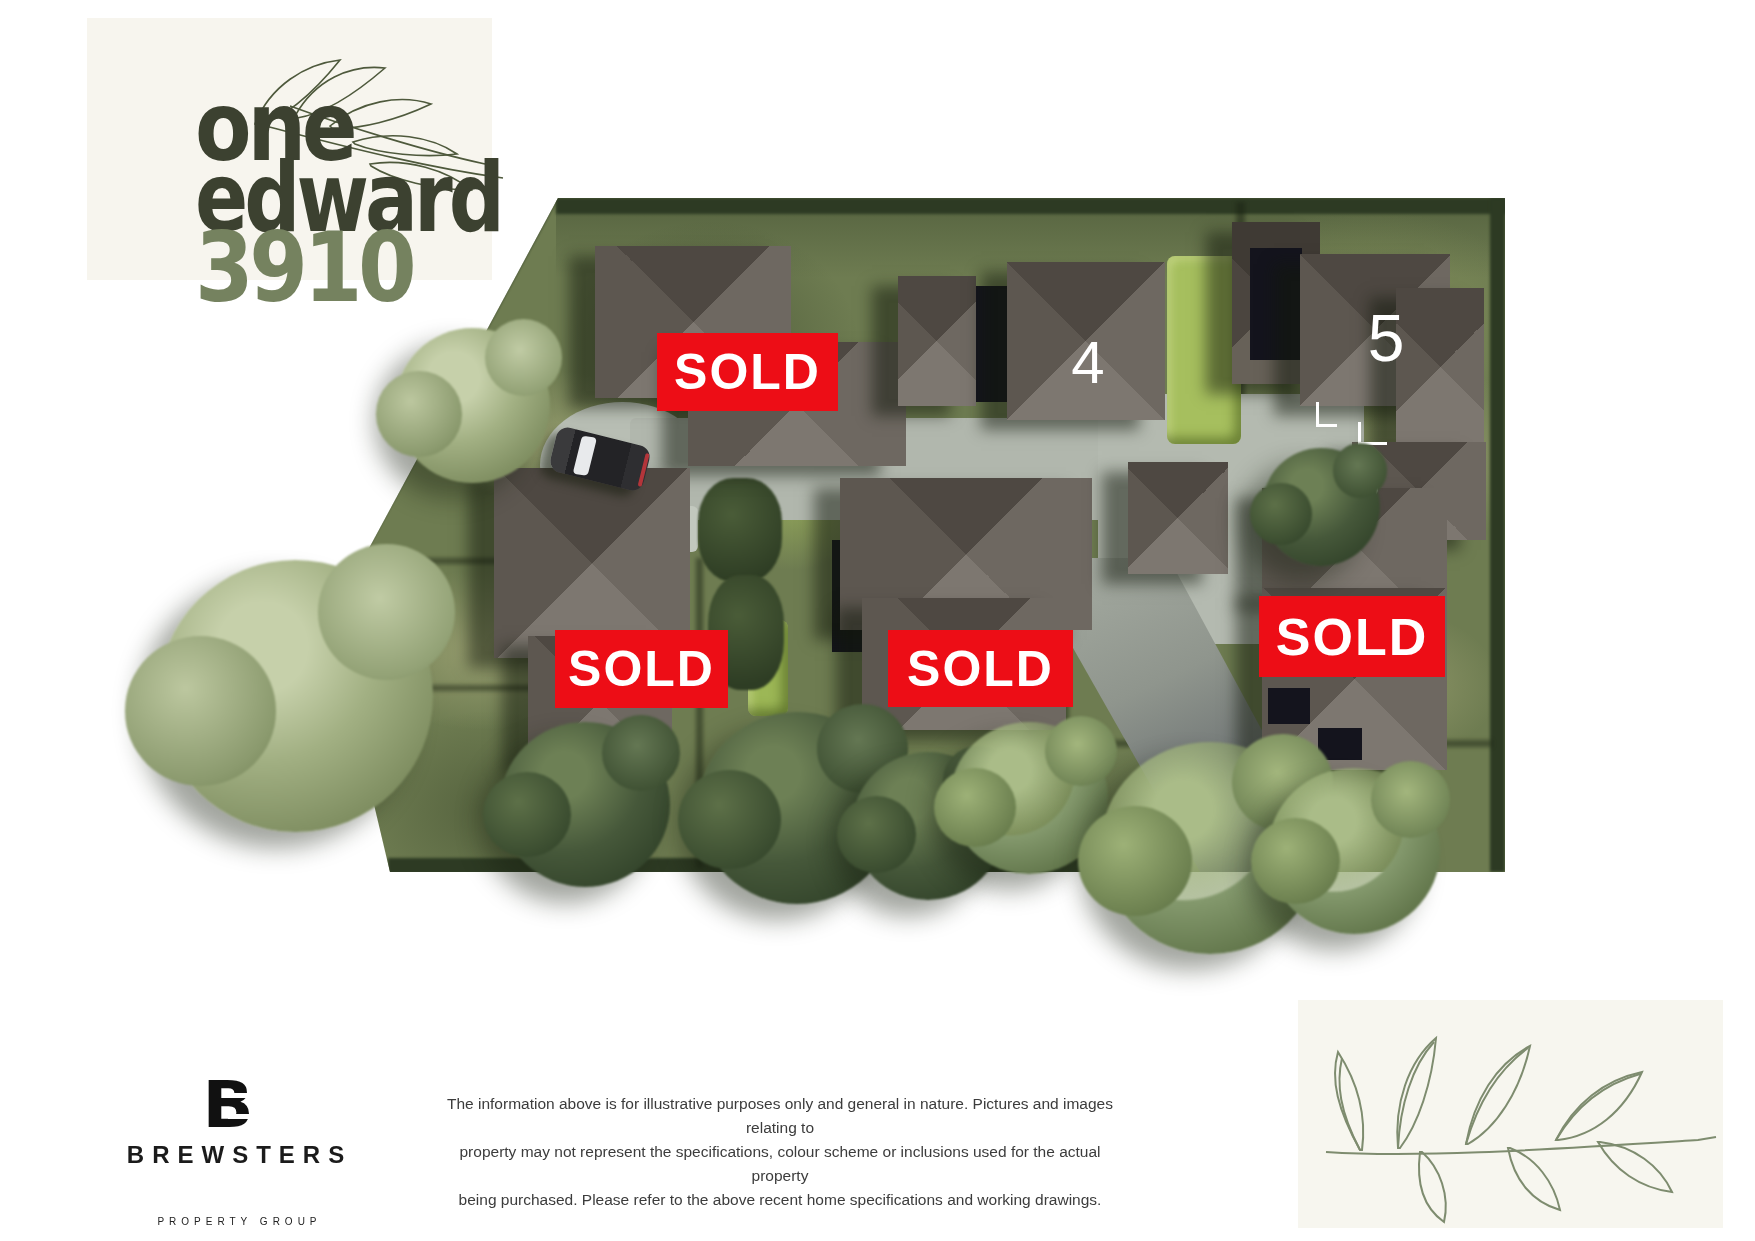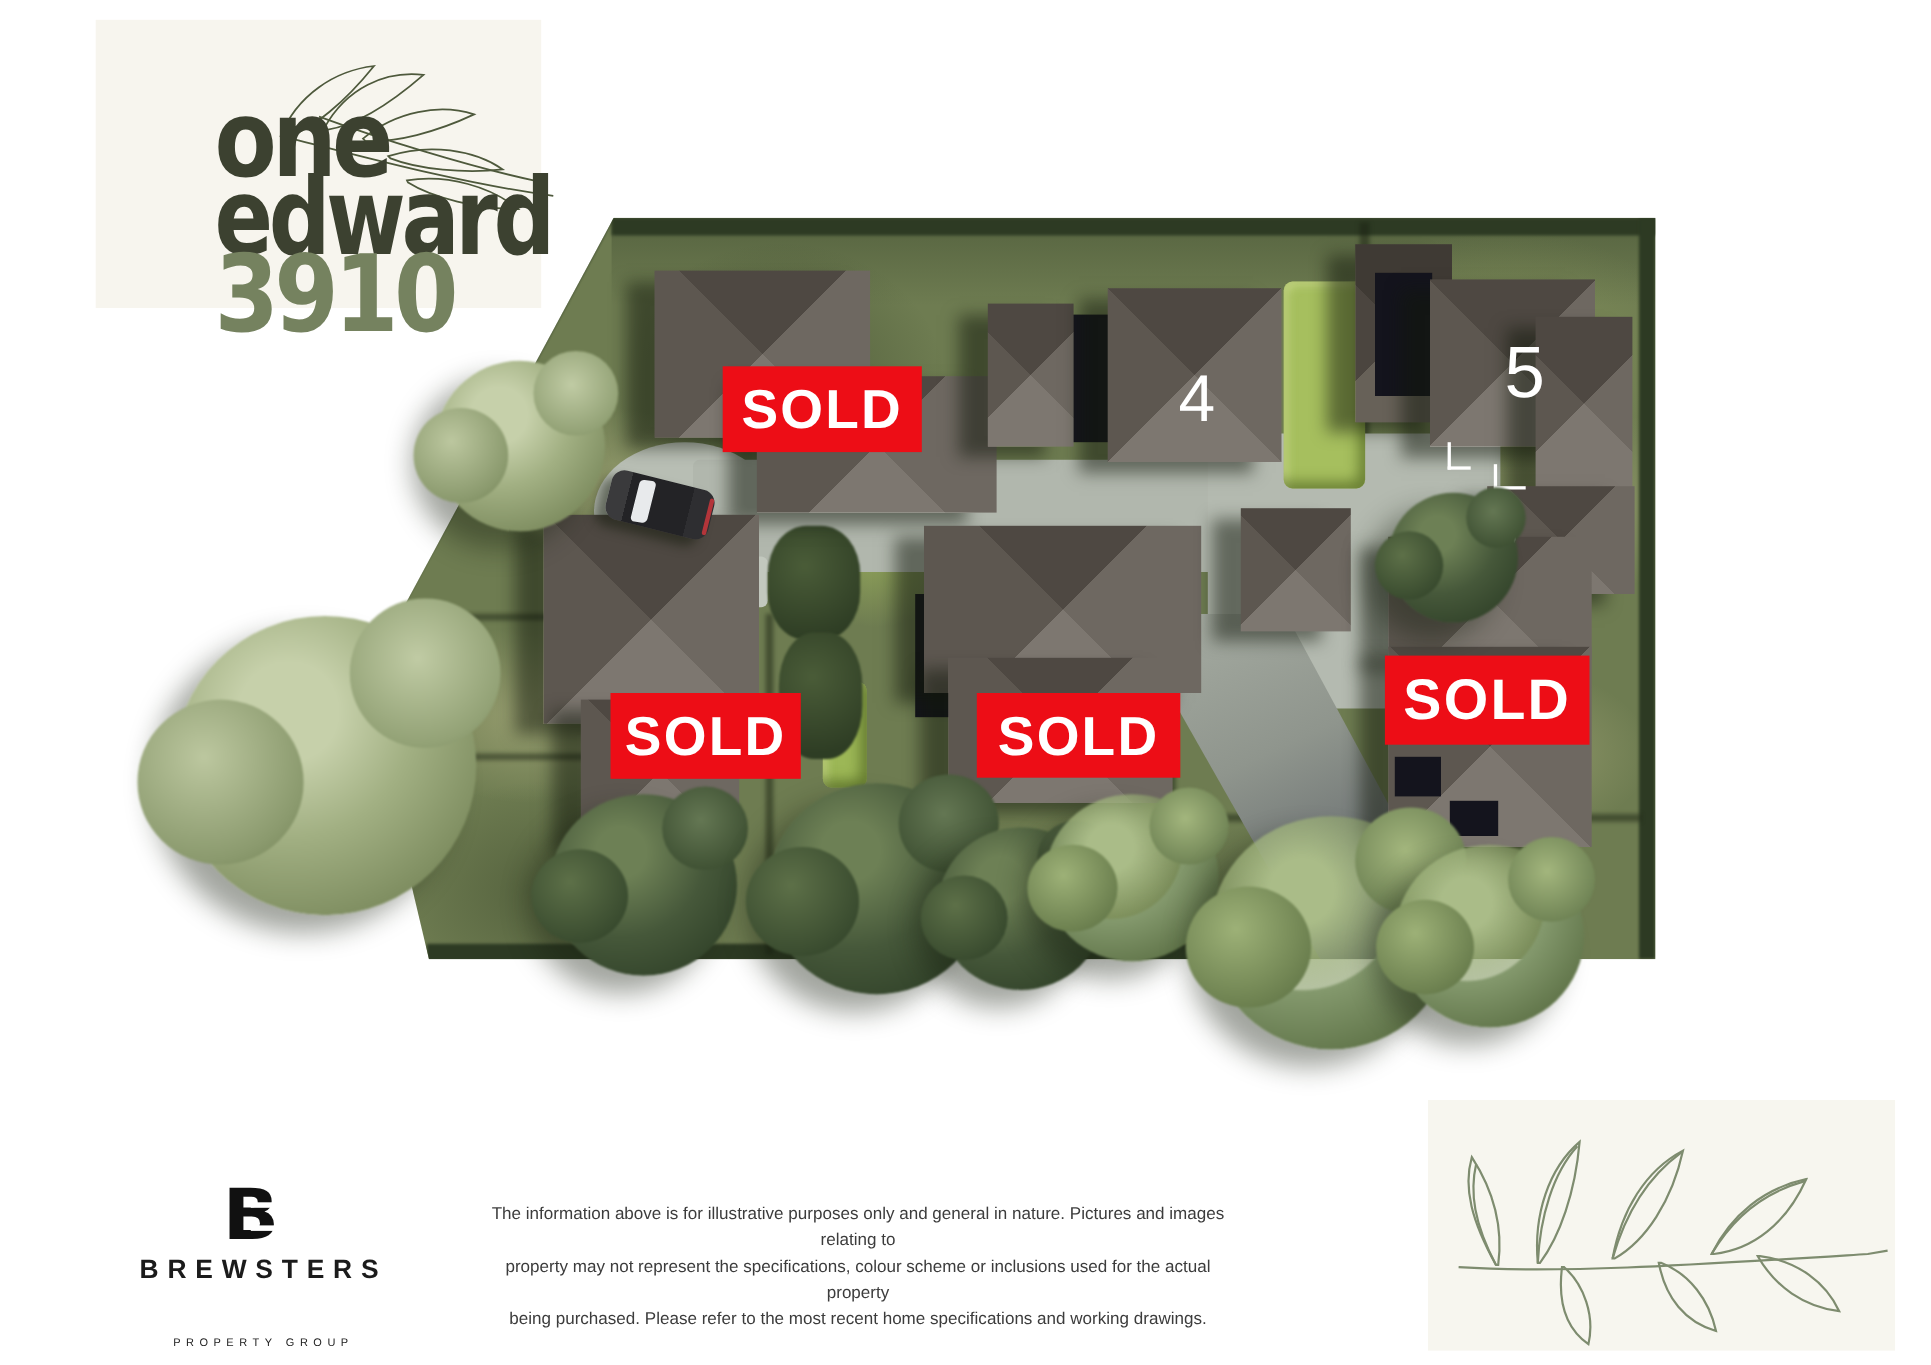--- a/index.html
+++ b/index.html
@@ -236,21 +236,21 @@
     <span>B</span>
     <div class="slit s1"></div>
     <div class="slit s2"></div>
   </div>
   <div class="brew-name">BREWSTERS</div>
   <div class="brew-tag">PROPERTY GROUP</div>
 
   <div class="disclaimer">
     <span>The information above is for illustrative purposes only and general in nature. Pictures and images relating to</span><br>
     <span>property may not represent the specifications, colour scheme or inclusions used for the actual property</span><br>
-    <span>being purchased. Please refer to the most recent home specifications and working drawings.</span>
+    <span>being purchased. Please refer to the above recent home specifications and working drawings.</span>
   </div>
 
   <svg class="branch-art" width="425" height="228" viewBox="0 0 425 228">
     <rect x="0" y="0" width="425" height="228" fill="#f7f6ef"></rect>
     <g fill="none" stroke="#7e8c6f" stroke-width="2">
       <path d="M28,152 C120,158 240,150 400,140 L418,137"></path>
       <path d="M62,150 C40,110 32,80 40,52 C62,86 68,120 64,150 Z"></path>
       <path d="M62,150 C42,112 38,84 44,58"></path>
       <path d="M100,148 C96,104 110,62 138,38 C134,84 120,124 102,148 Z"></path>
       <path d="M100,148 C102,106 114,66 136,42"></path>

